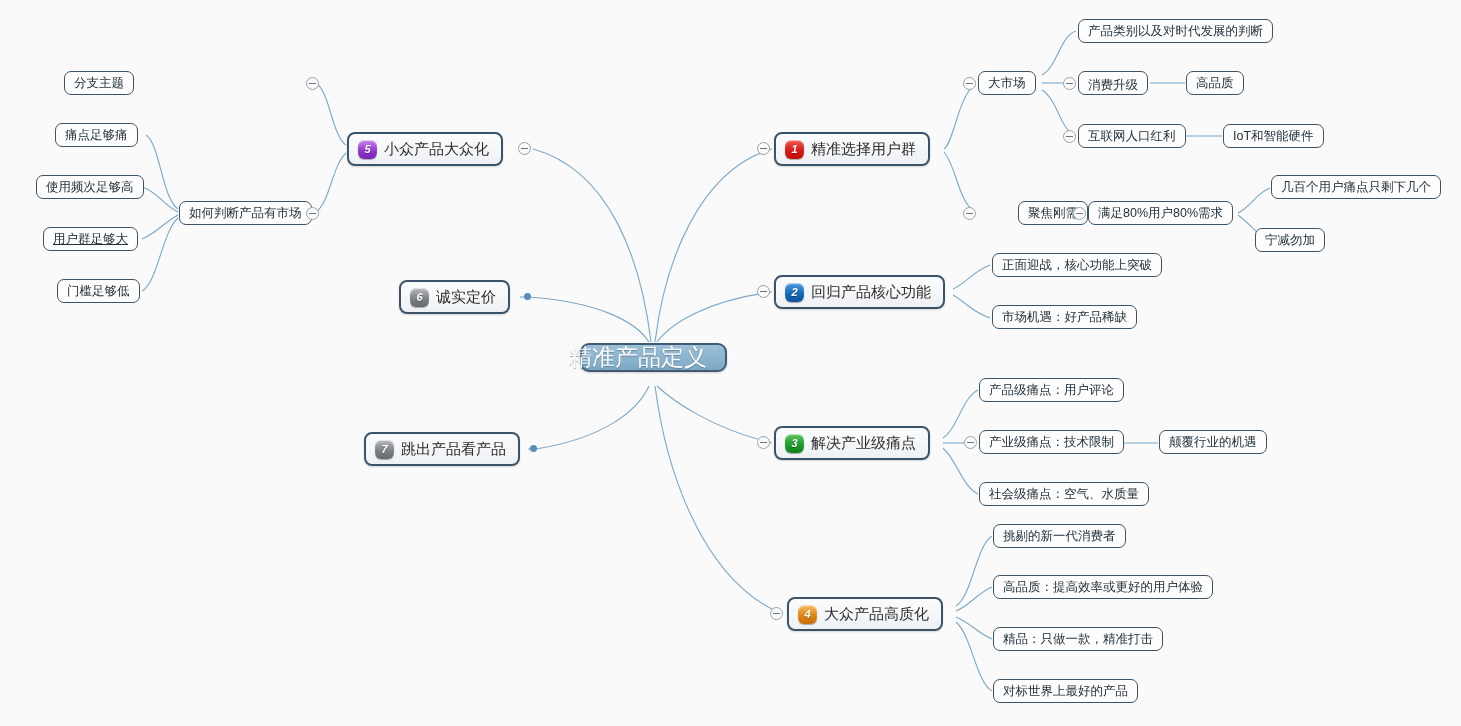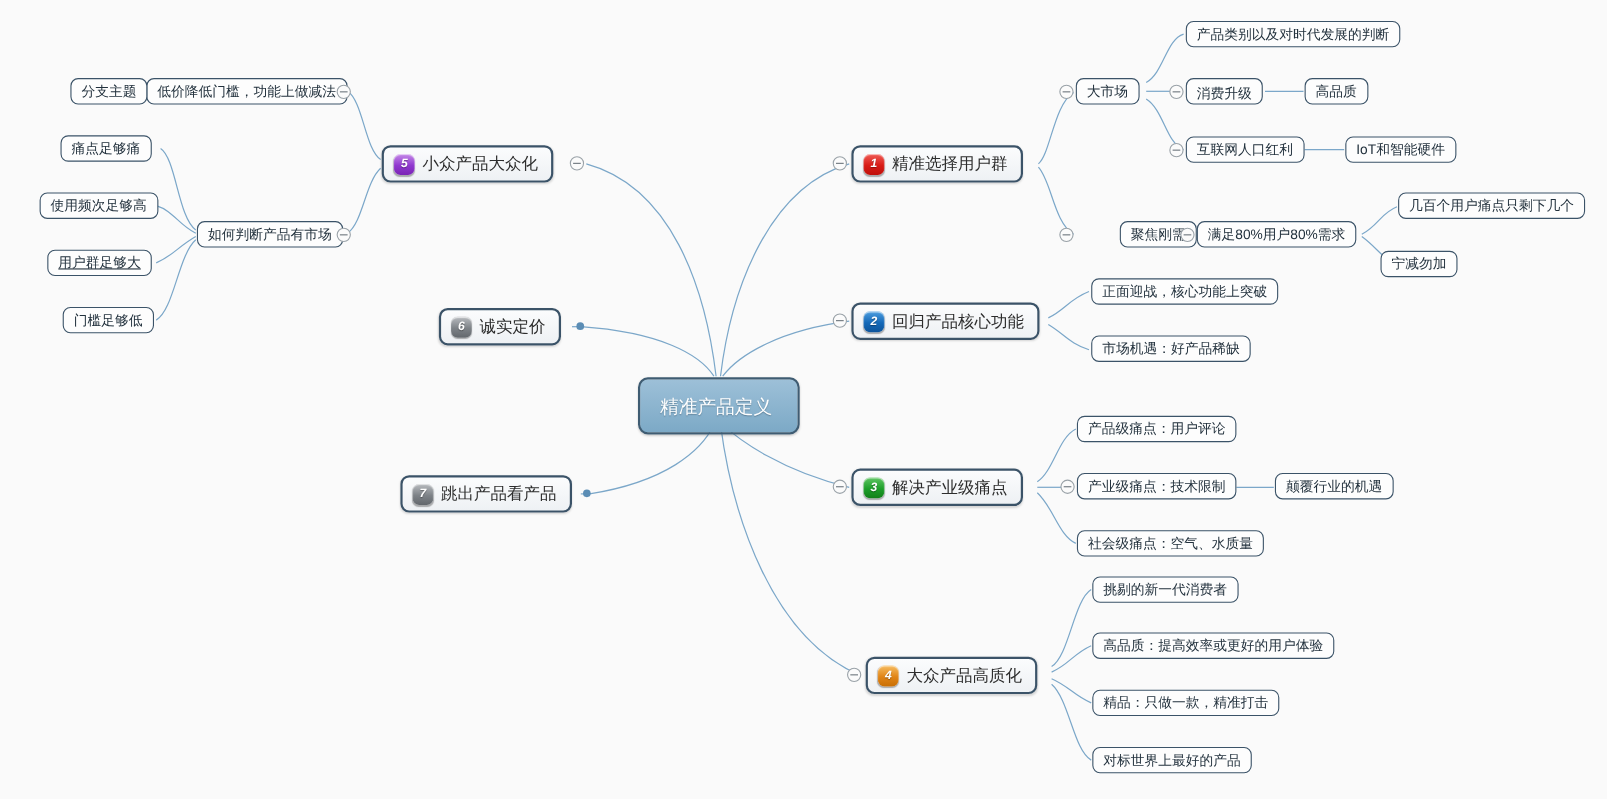--- a/index.html
+++ b/index.html
@@ -15,24 +15,24 @@
 
   
   .node{position:absolute;box-sizing:border-box;display:flex;align-items:center;white-space:nowrap;}
 
   
   .root{
     background:linear-gradient(to bottom,#9dc0d8 0%,#7ca9c6 100%);
     border:2px solid #3f5c72;
     border-radius:9px;
     color:#ffffff;
-    font-size:17px;
+    font-size:23px;
     padding:0 18px;
-    height:52px;
-    justify-content:flex-start;
+    height:29px;
+    justify-content:flex-end;
     box-shadow:0 1px 2px rgba(0,0,0,.18);
     text-shadow:0 1px 1px rgba(60,90,110,.55);
   }
 
   
   .main{
     background:linear-gradient(to bottom,#fbfcfd 0%,#eef1f4 100%);
     border:2px solid #3b5368;
     border-radius:8px;
     height:34px;
@@ -271,23 +271,20 @@
   </div>
 
   <div class="node sub" style="left:993px;top:627px;">
     <span>精品：只做一款，精准打击</span>
   </div>
 
   <div class="node sub" style="left:993px;top:679px;">
     <span>对标世界上最好的产品</span>
   </div>
 
-  <div class="node sub" style="left:133px;top:71px;">
-    <span>低价降低门槛，功能上做减法</span>
-  </div>
   <div class="toggle" style="left:306px;top:77px;"></div>
 
   <div class="node sub" style="left:20px;top:71px;margin-left:44px;">
     <span>分支主题</span>
   </div>
 
   <div class="node sub" style="left:179px;top:201px;">
     <span>如何判断产品有市场</span>
   </div>
   <div class="toggle" style="left:306px;top:207px;"></div>

